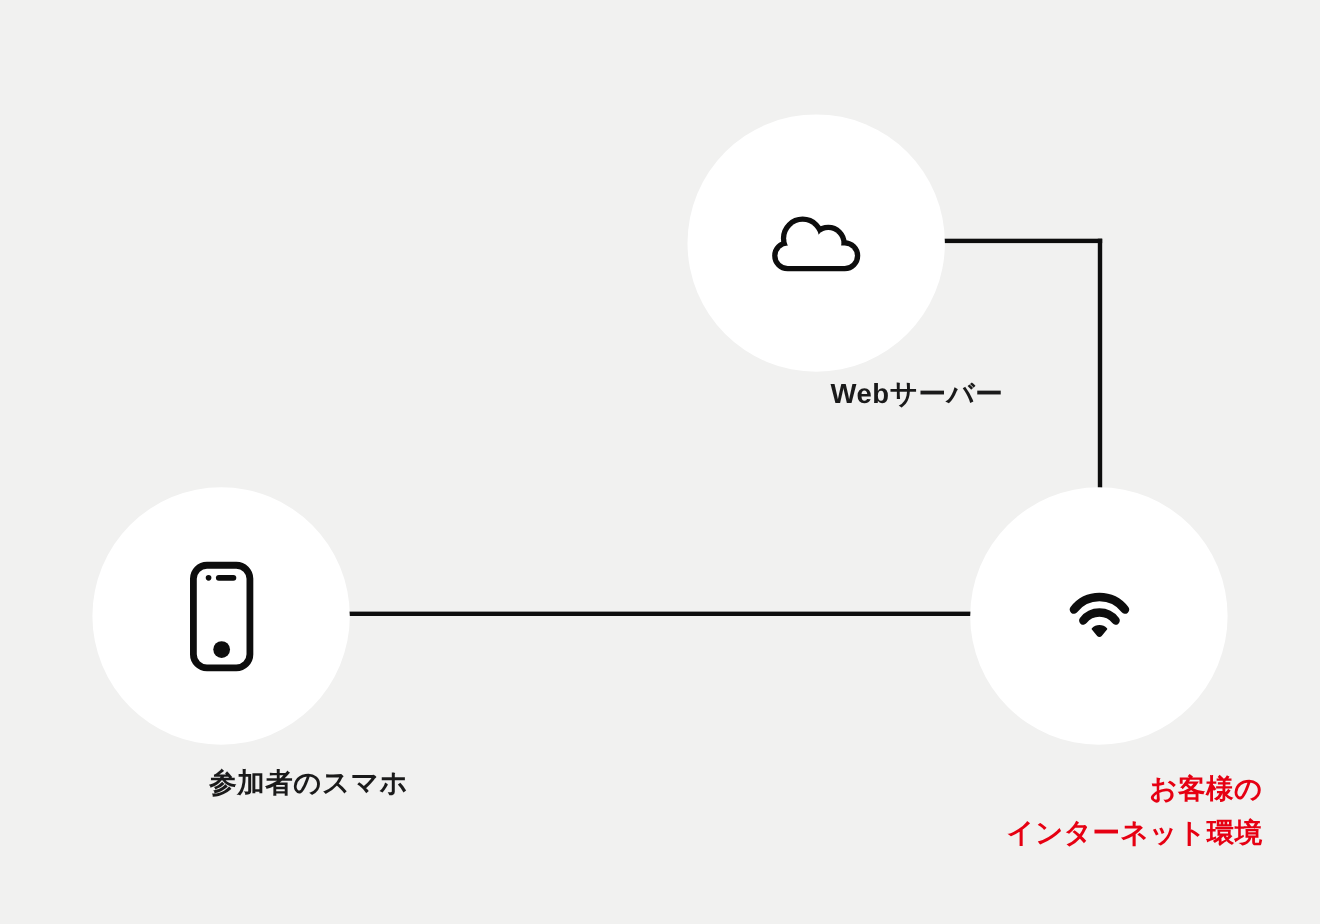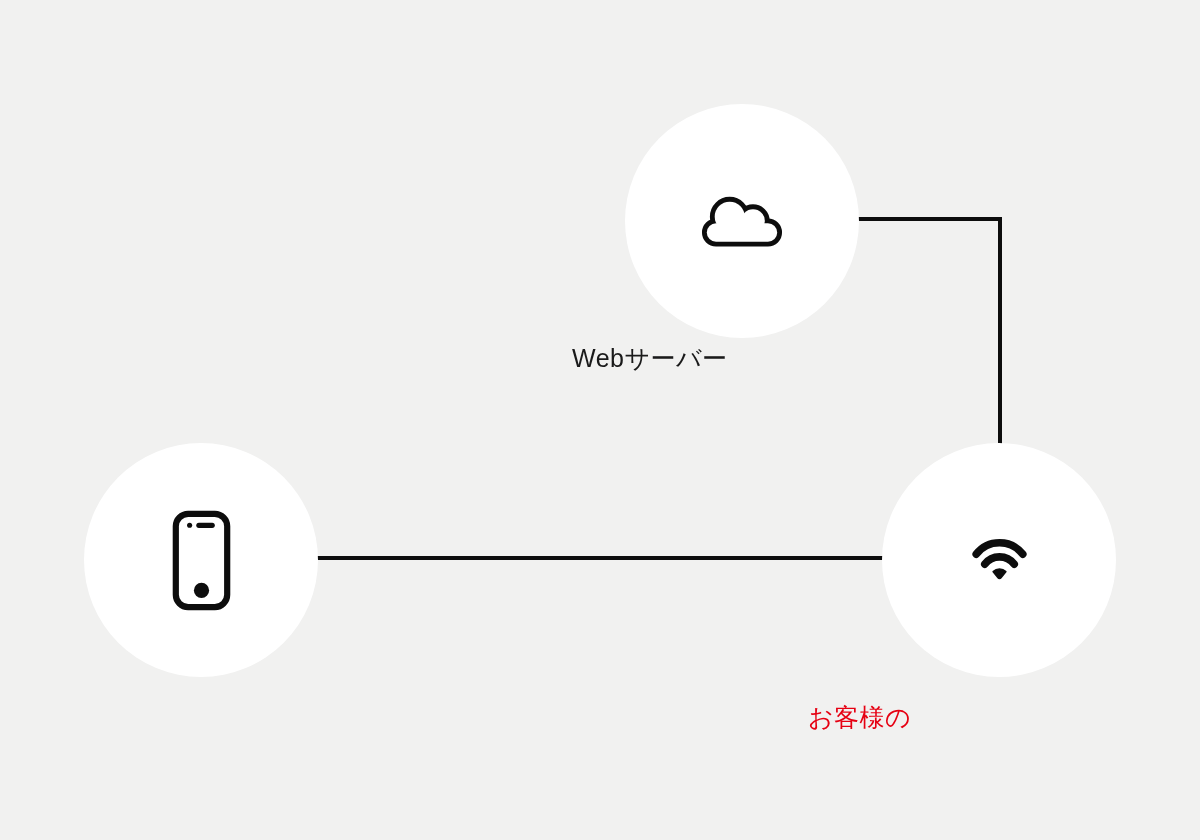--- a/index.html
+++ b/index.html
@@ -41,23 +41,23 @@
   }
   .node-web      { left: 625px; top: 104px; }
   .node-phone    { left:  84px; top: 443px; }
   .node-internet { left: 882px; top: 443px; }
   .node svg { display: block; }
   .node-internet svg { margin-top: -6px; }
   
   .label {
     position: absolute;
     width: 340px;
-    text-align: left;
+    text-align: right;
     font-size: 25px;
-    font-weight: 400;
+    font-weight: 700;
     line-height: 30px;
     color: var(--label, #1a1a1a);
     letter-spacing: 0.5px;
     white-space: nowrap;
   }
   .label-web      { left: 572px; top: 343px; }
   .label-phone    { left:  31px; top: 697px; }
   .label-internet {
     left: 808px; top: 697px;
     color: var(--accent-red, #e60012);
@@ -101,18 +101,20 @@
   <div class="node node-internet">
     <svg viewBox="0 0 60 47" width="57" height="45" aria-hidden="true">
       <path d="M 5.5 20 A 31 31 0 0 1 54.5 20" fill="none" stroke="currentColor" stroke-width="8" stroke-linecap="round"></path>
       <path d="M 14.5 30.5 A 19.5 19.5 0 0 1 45.5 30.5" fill="none" stroke="currentColor" stroke-width="8" stroke-linecap="round"></path>
       <path d="M 23.5 38.5 A 9 9 0 0 1 36.5 38.5 L 31.4 44.6 A 1.8 1.8 0 0 1 28.6 44.6 Z" fill="currentColor" stroke="currentColor" stroke-width="2" stroke-linejoin="round"></path>
     </svg>
   </div>
 
   <div class="label label-web">Webサーバー</div>
 
+  <div class="label label-phone">参加者のスマホ</div>
 
   <div class="label label-internet">
     <span class="lbl-line">お客様の</span>
+    <span class="lbl-line">インターネット環境</span>
   </div>
 
 </div>
 
 </body></html>

